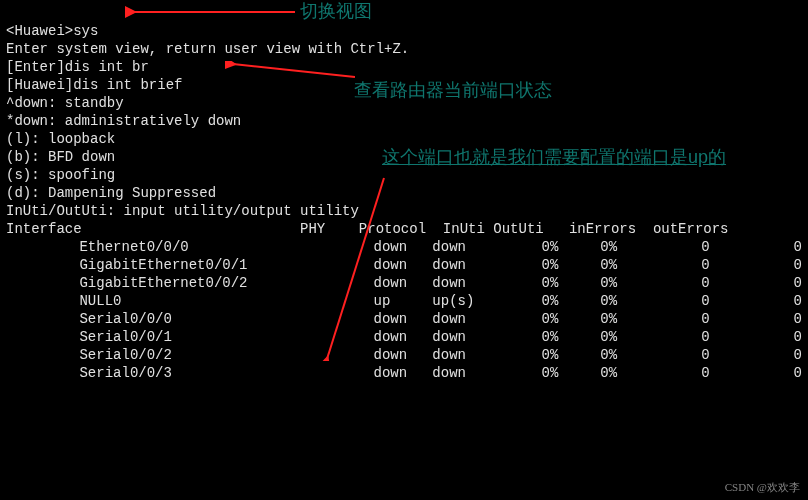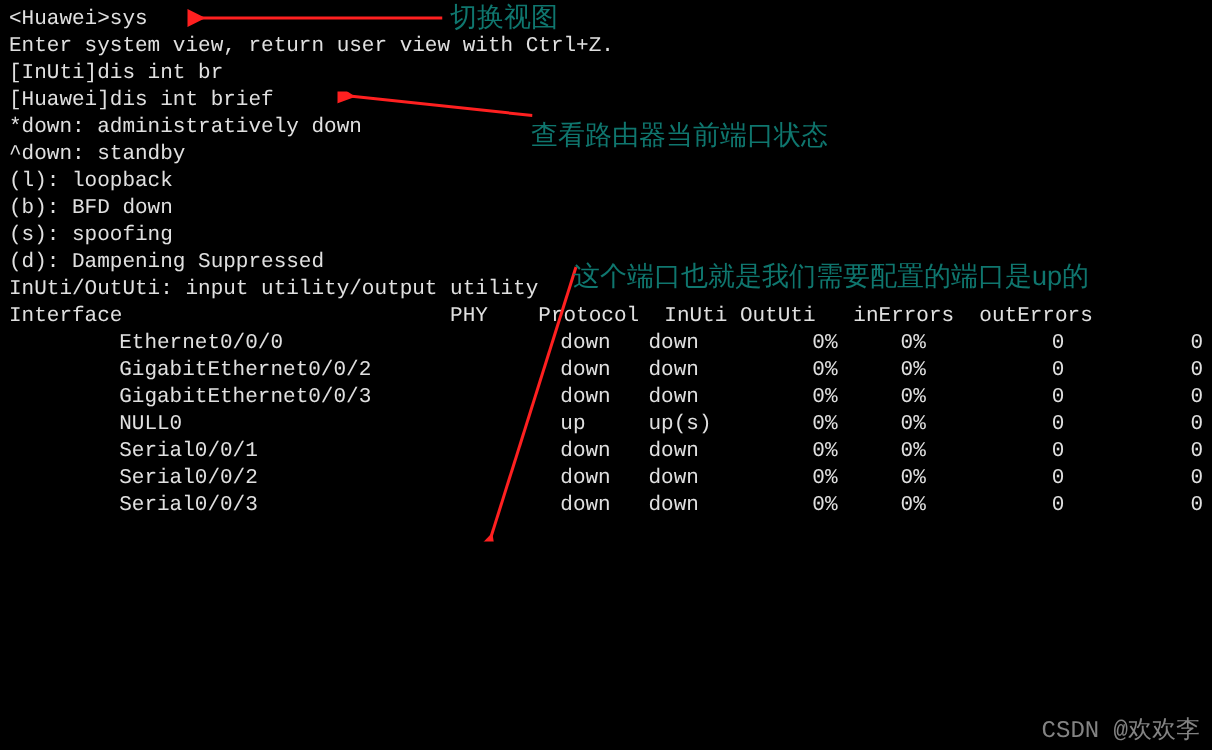--- a/index.html
+++ b/index.html
@@ -7,21 +7,21 @@
       width: 808px;
       height: 500px;
       background: #000000;
       font-family: "Consolas", "Courier New", monospace;
       font-size: 14px;
       line-height: 18px;
       color: #e0e0e0;
       overflow: hidden;
       position: relative;
     }
-    .terminal { padding: 4px 6px; position: relative; font-family: Liberation Mono, monospace; }
+    .terminal { padding: 22px 6px; position: relative; font-family: Liberation Mono, monospace; }
     .line { white-space: pre; position: relative; }
     .table-header { white-space: pre; }
     .table-row { white-space: pre; text-align: right; }
     
     .annotation {
       color: #0f766e;
       position: absolute;
       font-family: "Microsoft YaHei", sans-serif;
       font-size: 18px;
       pointer-events: none;
@@ -39,50 +39,52 @@
       pointer-events: none;
     }
     .arrow3 {
       position: absolute;
       top: 176px; left: 321px;
       width: 65px; height: 185px;
       pointer-events: none;
     }
     .anno1 { top: 2px; left: 300px; }
     .anno2 { top: 81px; left: 354px; }
-    .anno3 { top: 175px; left: 382px; }
+    .anno3 { top: 148px; left: 382px; text-decoration: underline; }
     .watermark {
       position: absolute;
       bottom: 4px; right: 8px;
       color: #bbbbbb;
-      font-size: 16px;
+      font-size: 11px;
       opacity: 0.7;
+      font-family: Liberation Serif, serif;
     }
   </style>
 </head>
 <body>
 
 <div class="terminal">
   <div class="line">&lt;Huawei&gt;sys</div>
   <div class="line">Enter system view, return user view with Ctrl+Z.</div>
-  <div class="line">[InUti]dis int br</div>
+  <div class="line">[Enter]dis int br</div>
   <div class="line">[Huawei]dis int brief</div>
+  <div class="line">^down: standby</div>
   <div class="line">*down: administratively down</div>
-  <div class="line">^down: standby</div>
   <div class="line">(l): loopback</div>
   <div class="line">(b): BFD down</div>
   <div class="line">(s): spoofing</div>
   <div class="line">(d): Dampening Suppressed</div>
   <div class="line">InUti/OutUti: input utility/output utility</div>
   <div class="table-header" id="hdr">Interface                          PHY    Protocol  InUti OutUti   inErrors  outErrors</div>
   <div id="tbody">
       <div class="table-row">Ethernet0/0/0                      down   down         0%     0%          0          0</div>
+      <div class="table-row">GigabitEthernet0/0/1               down   down         0%     0%          0          0</div>
       <div class="table-row">GigabitEthernet0/0/2               down   down         0%     0%          0          0</div>
-      <div class="table-row">GigabitEthernet0/0/3               down   down         0%     0%          0          0</div>
       <div class="table-row">NULL0                              up     up(s)        0%     0%          0          0</div>
+      <div class="table-row">Serial0/0/0                        down   down         0%     0%          0          0</div>
       <div class="table-row">Serial0/0/1                        down   down         0%     0%          0          0</div>
       <div class="table-row">Serial0/0/2                        down   down         0%     0%          0          0</div>
       <div class="table-row">Serial0/0/3                        down   down         0%     0%          0          0</div>
     </div>
 </div>
 
 <svg class="arrow1" viewBox="0 0 170 12">
   <defs>
       <marker id="ah1" markerWidth="8" markerHeight="8" refX="2" refY="4" orient="auto">
     <path d="M8,0 L0,4 L8,8 Z" fill="#ff2020"></path>

